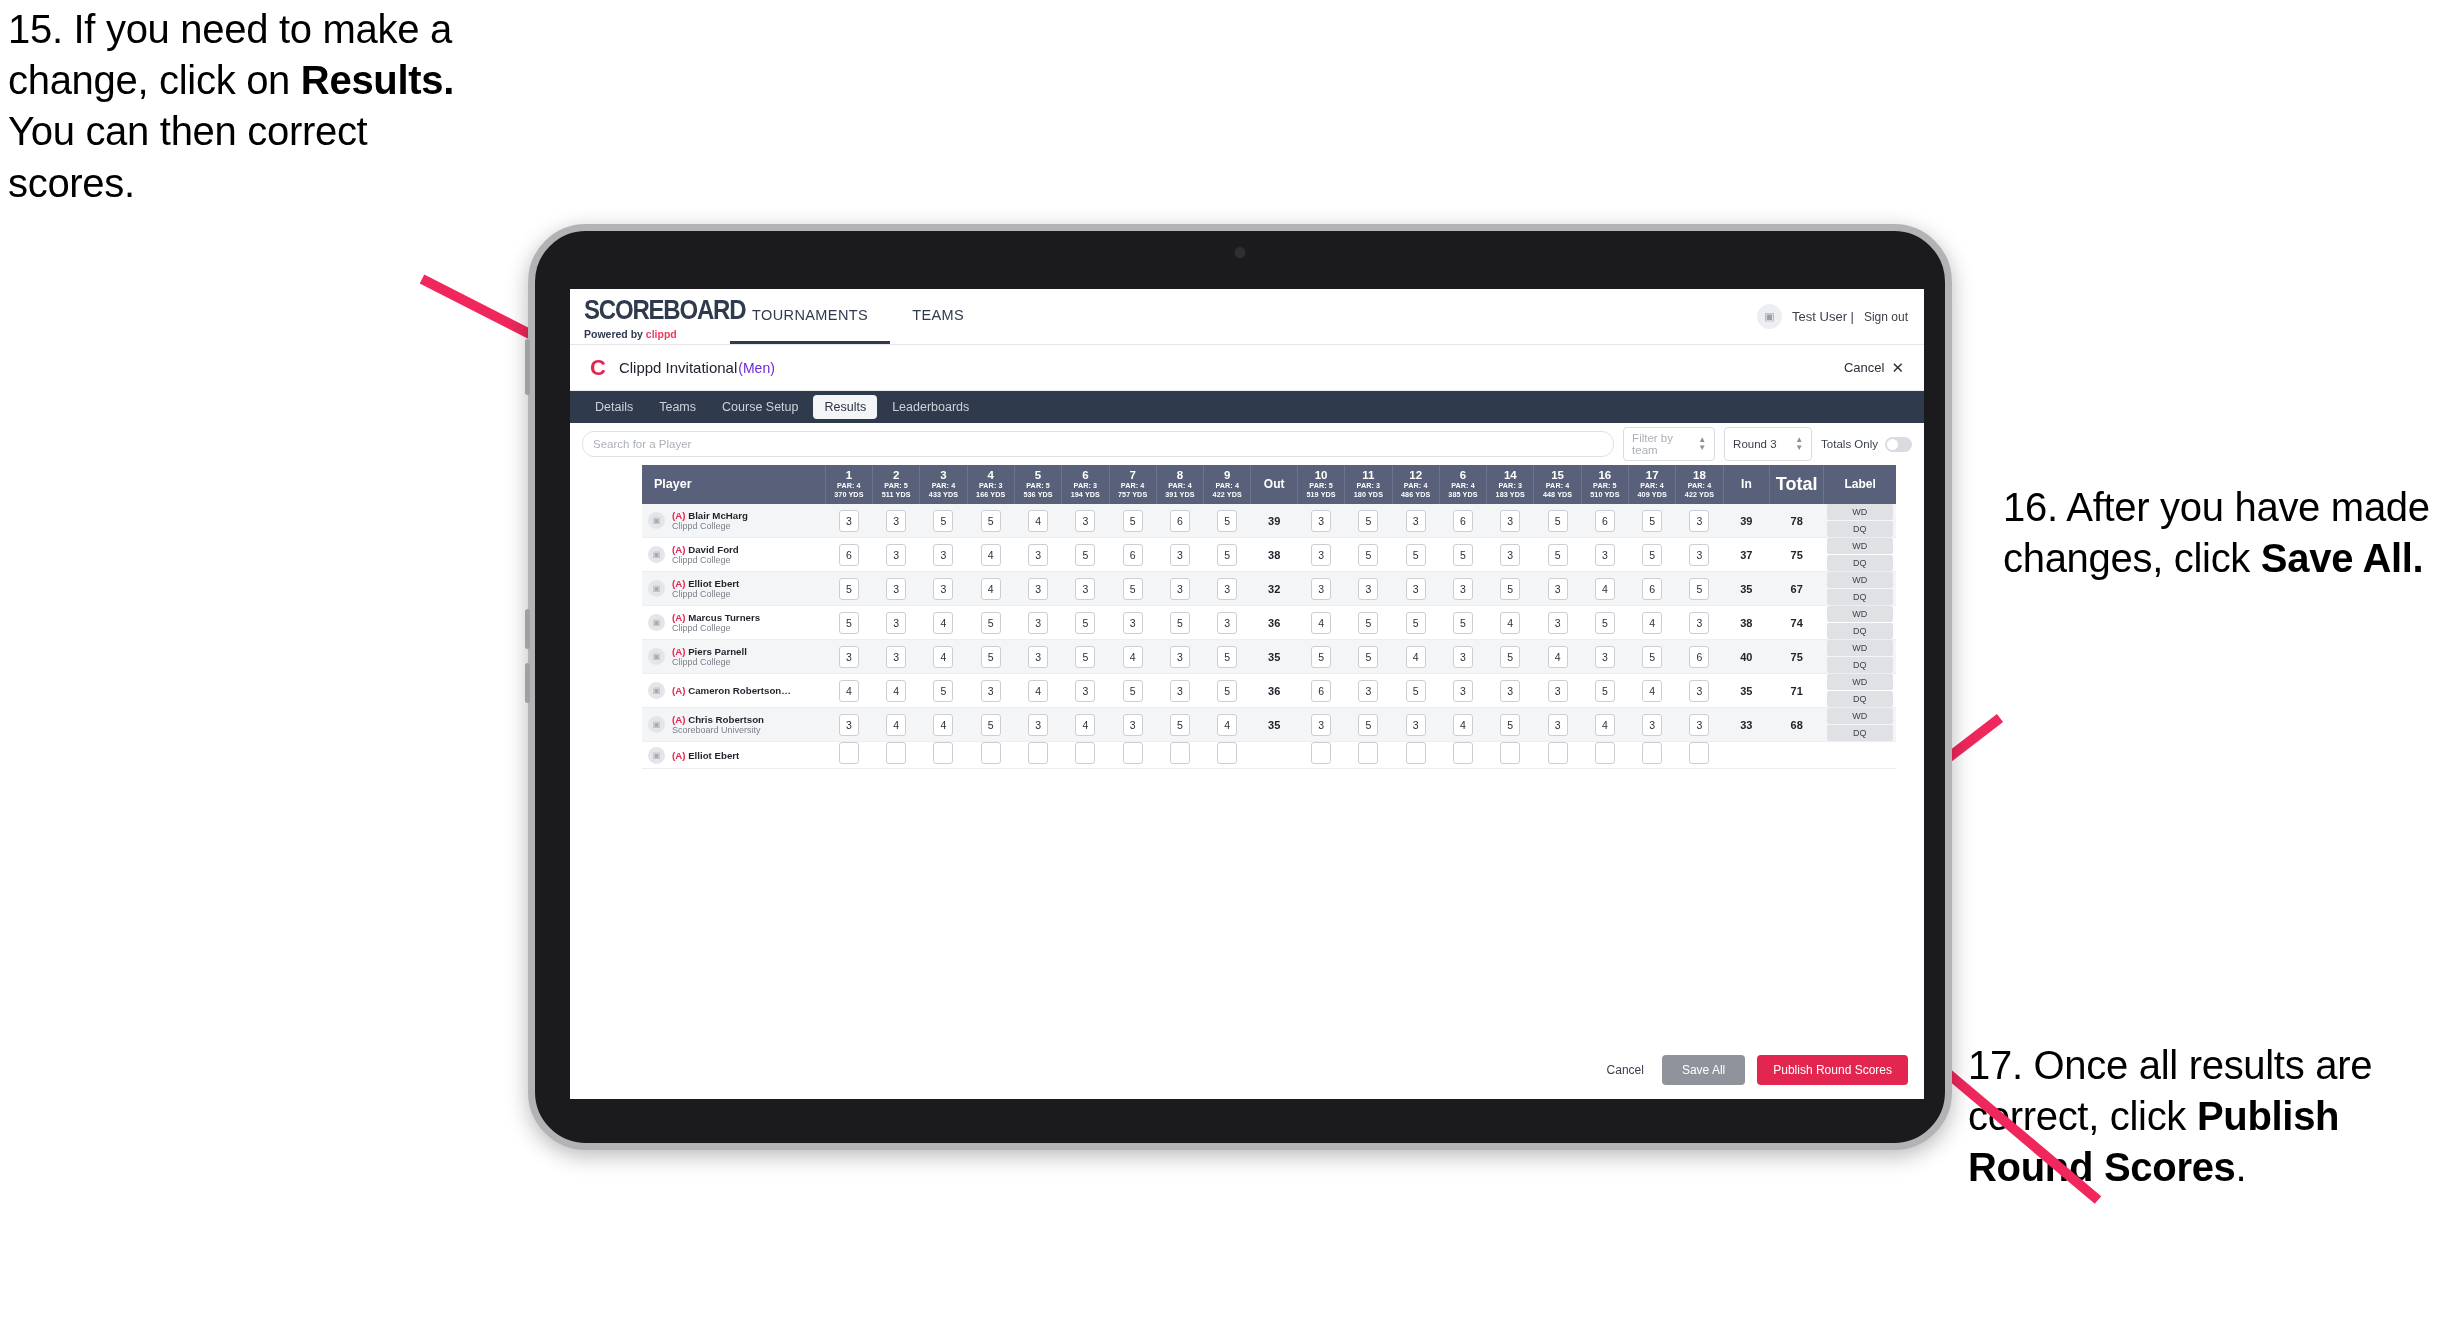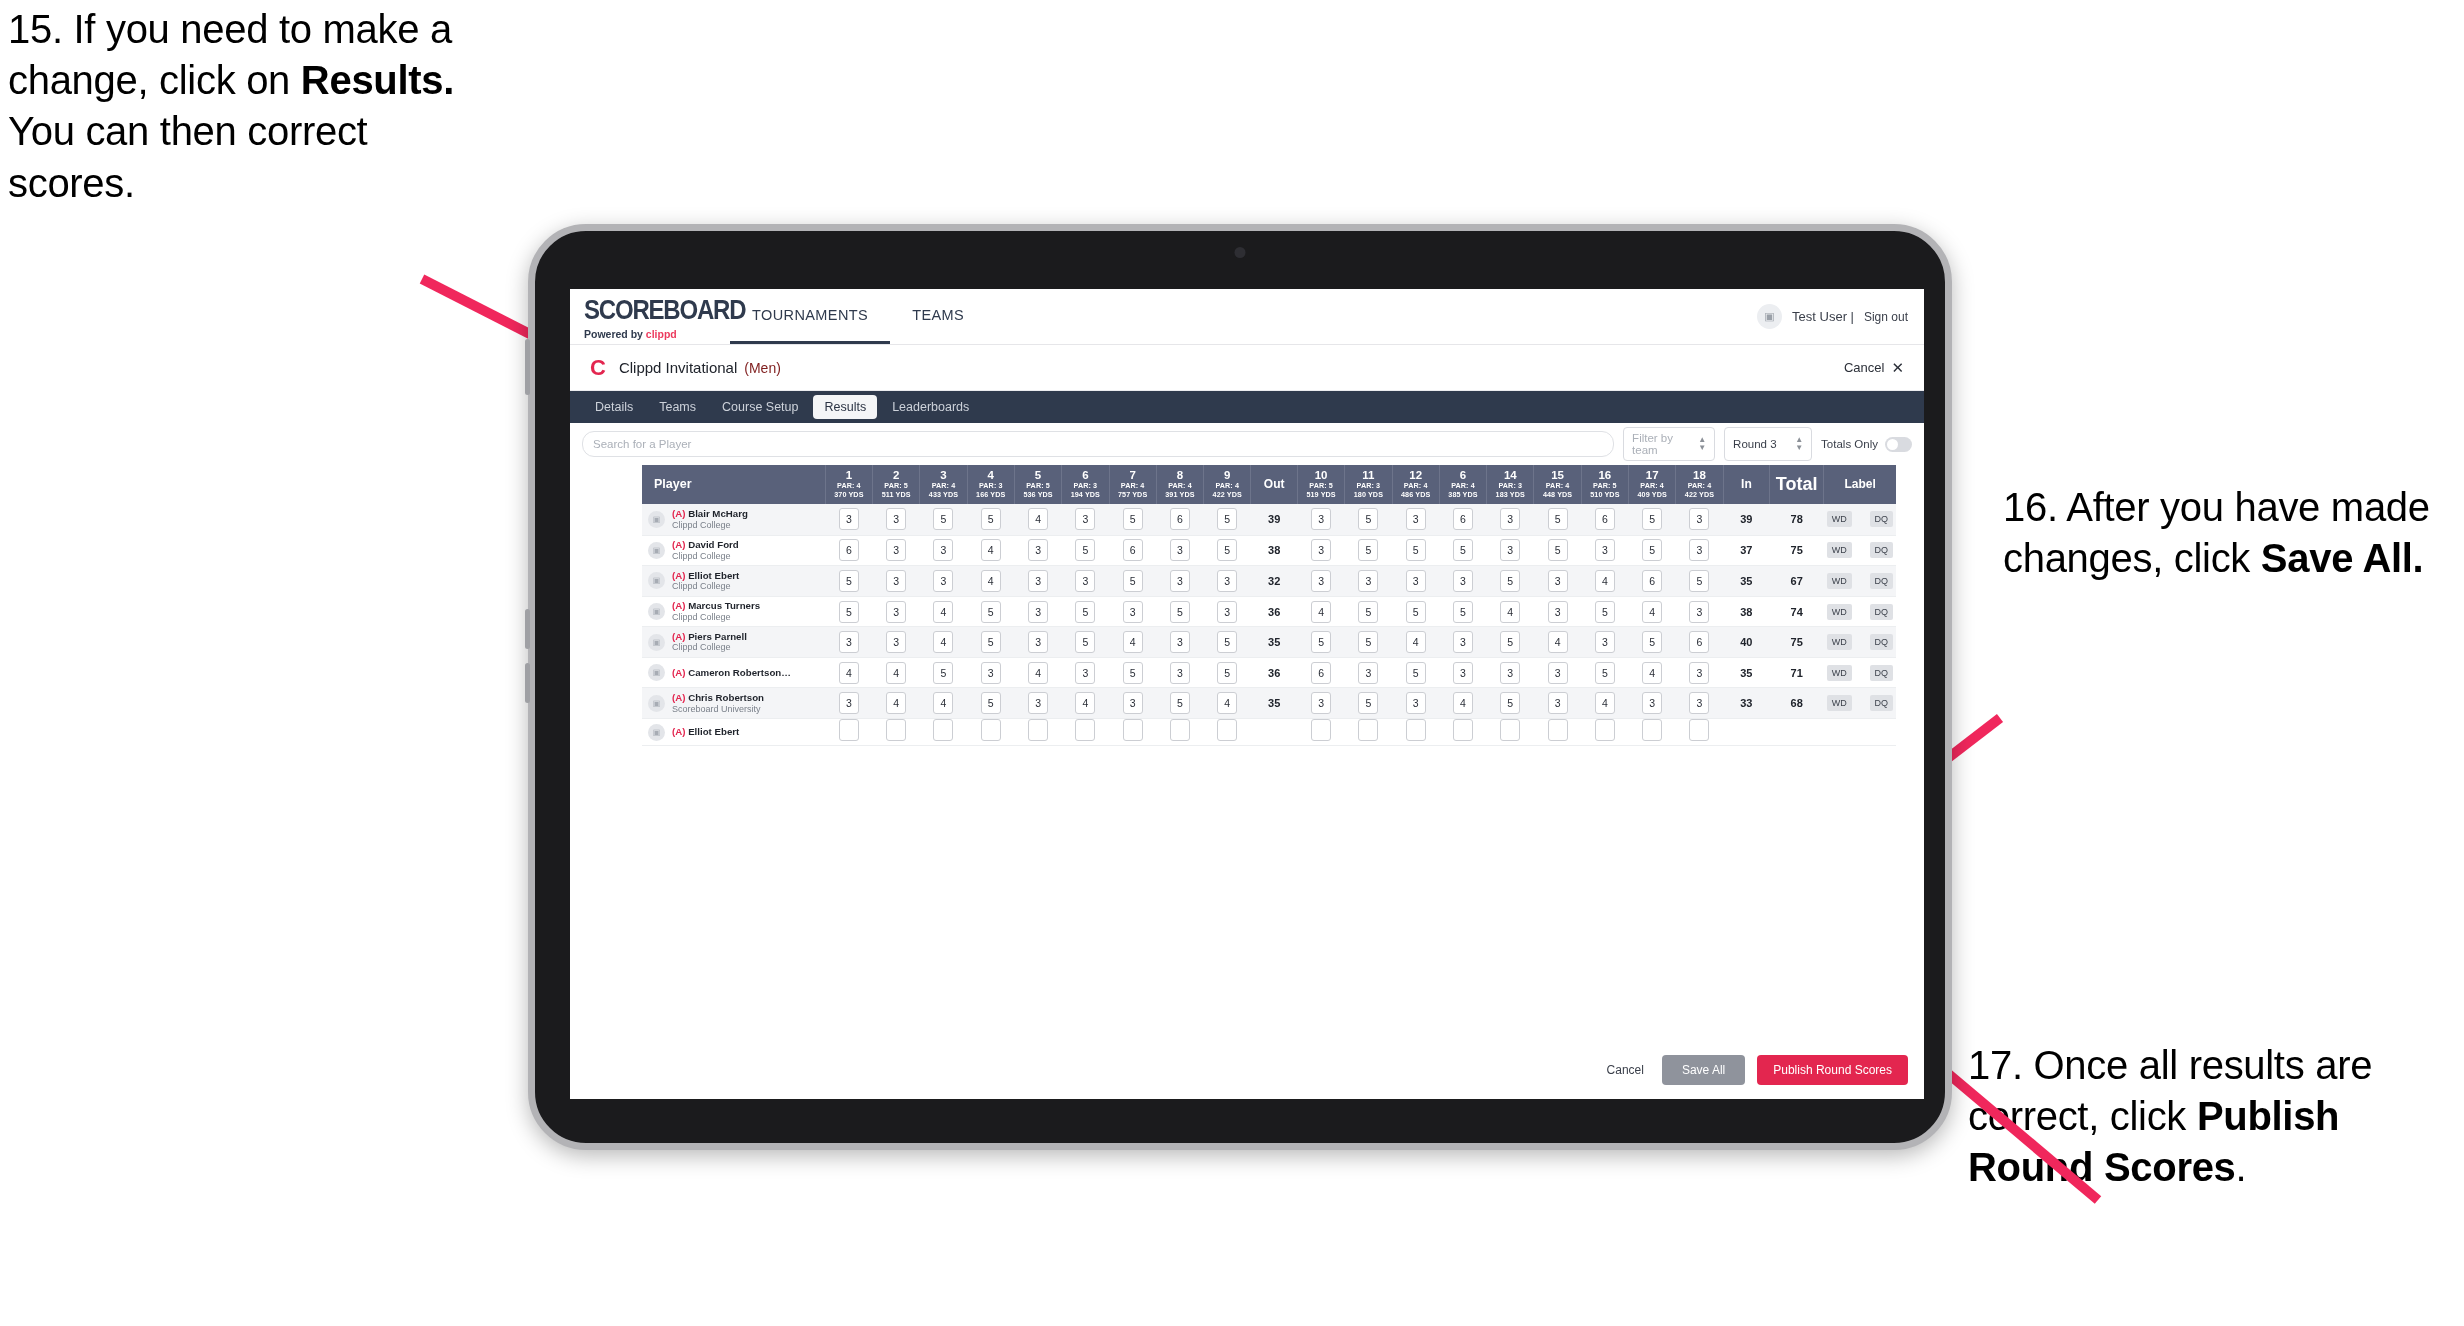--- a/index.html
+++ b/index.html
@@ -91,21 +91,21 @@
   
   #tourn-bar {
     height:46px; display:flex; align-items:center; padding:0 20px;
     background:#fff; border-bottom:1px solid #ececef;
   }
   #clippd-c {
     font-size:22px; font-weight:800; color:#e3264f; margin-right:14px;
     font-family:"Liberation Sans", sans-serif; letter-spacing:-1px;
   }
   #tourn-name { font-size:15px; color:#20242c; font-weight:500; }
-  #tourn-gender { font-size:14px; color:#7f1d1d; margin-left:7px; }
+  #tourn-gender { font-size:14px; color:#6d28d9; margin-left:1px; }
   #cancel-x { margin-left:auto; font-size:13px; color:#2b2f38; display:flex; align-items:center; gap:7px; cursor:pointer;}
   #cancel-x .xg { font-size:15px; }
 
   
   #sec-tabs {
     height:32px; background:#2f3a4d; display:flex; align-items:center;
     padding:0 14px; gap:4px;
   }
   .sec-tab {
     font-size:12.5px; color:#cdd2da; padding:5px 11px; border-radius:4px; cursor:pointer;
@@ -175,21 +175,21 @@
   .p-name .amark { color:#e3264f; }
   .p-team { font-size:9px; color:#7a808a; line-height:1.2; }
   .score-box {
     display:inline-flex; align-items:center; justify-content:center;
     width:20px; height:22px; border:1px solid #ccced3; border-radius:3px;
     background:#fff; font-size:10.5px; color:#2b2f38;
   }
   td.agg-cell { font-size:11px; font-weight:700; color:#20242c; }
   td.total-cell { font-size:11px; font-weight:700; color:#20242c; }
   td.label-cell { padding:0 3px; }
-  .lbl-group { display:flex; gap:8px; justify-content:space-between; }
+  .lbl-group { display:flex; gap:1px; justify-content:space-between;flex-direction:column; }
   .lbl {
     background:#dfe1e5; color:#3d424c; font-size:9px;
     padding:3px 5px; border-radius:2px; cursor:pointer;
   }
 
   
   #footer-bar {
     position:absolute; left:0; right:0; bottom:0; height:58px;
     background:#fff; display:flex; align-items:center; justify-content:flex-end;
     gap:12px; padding-right:16px;

